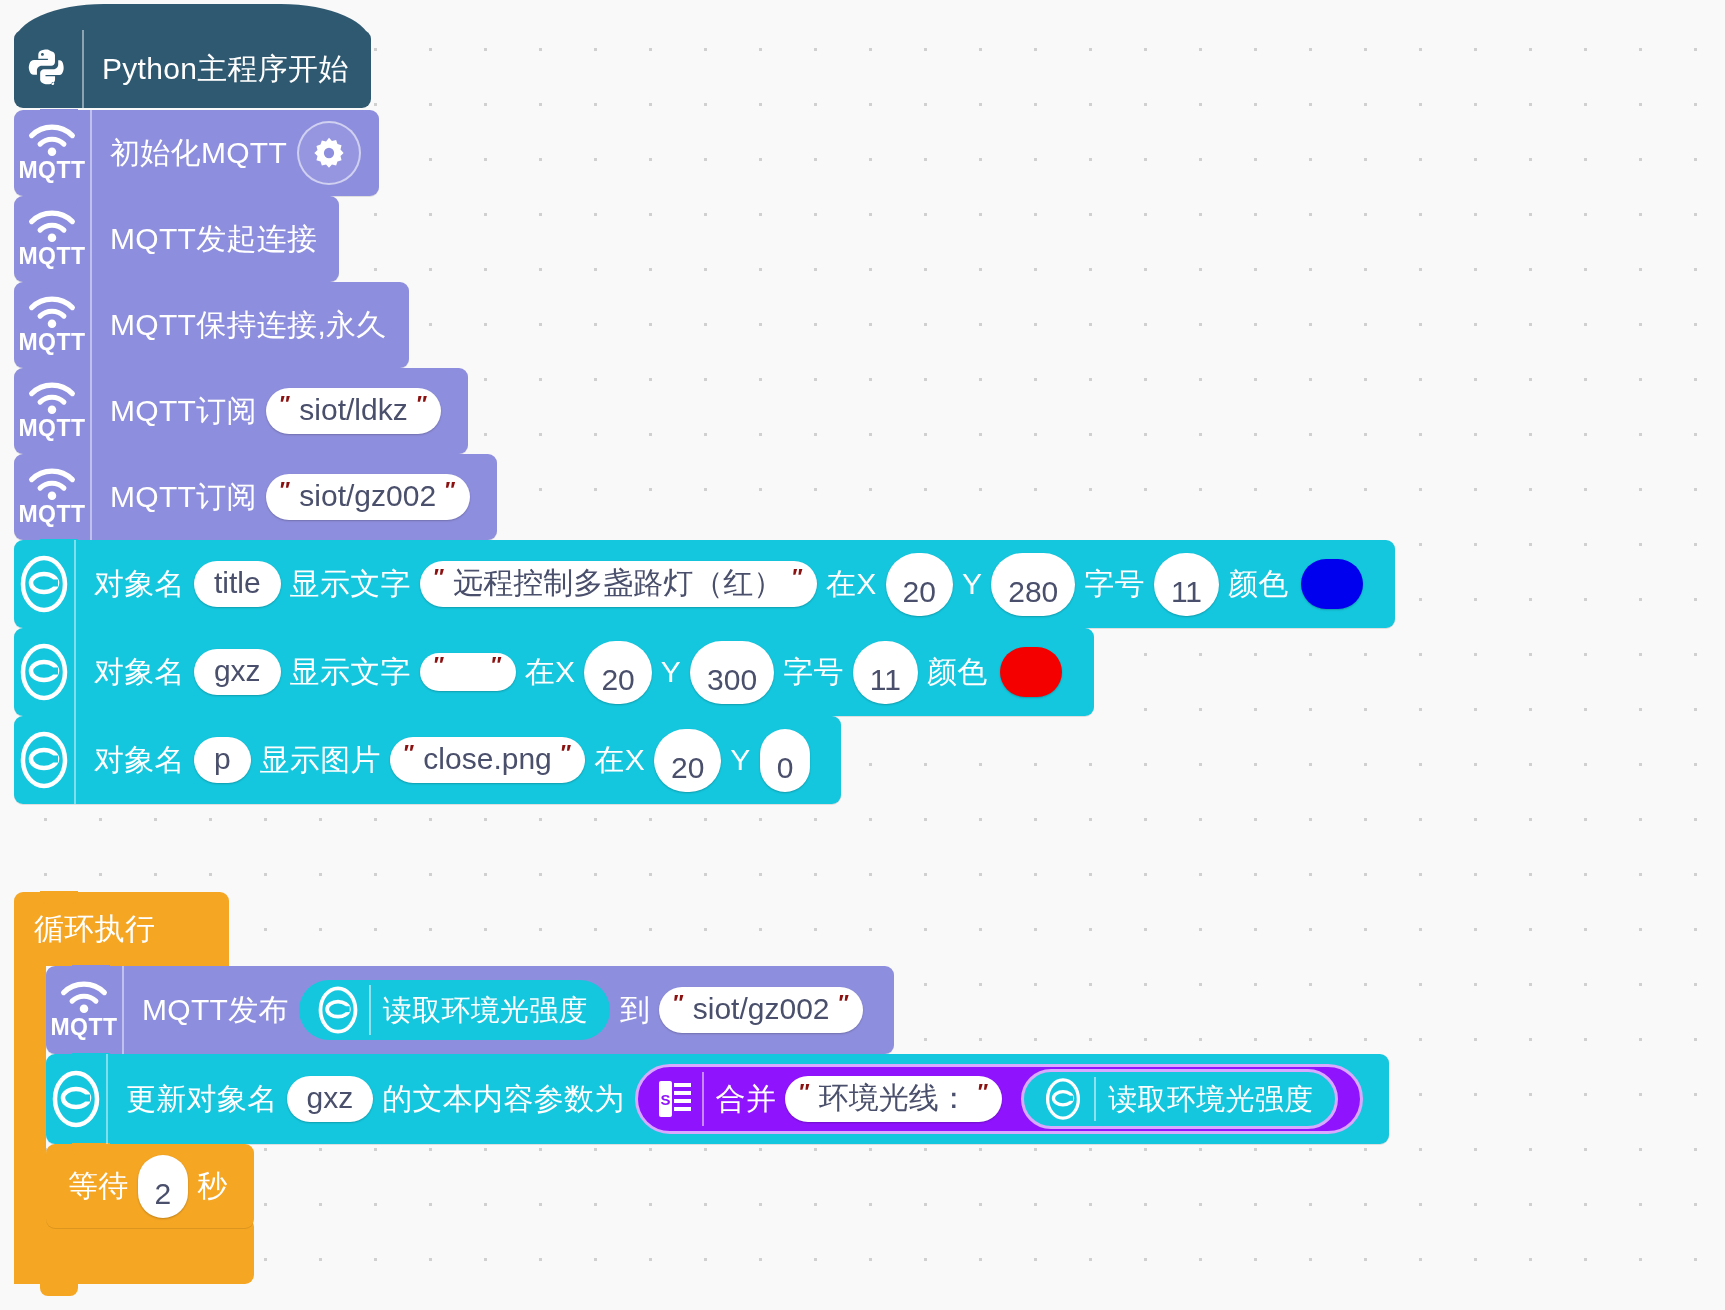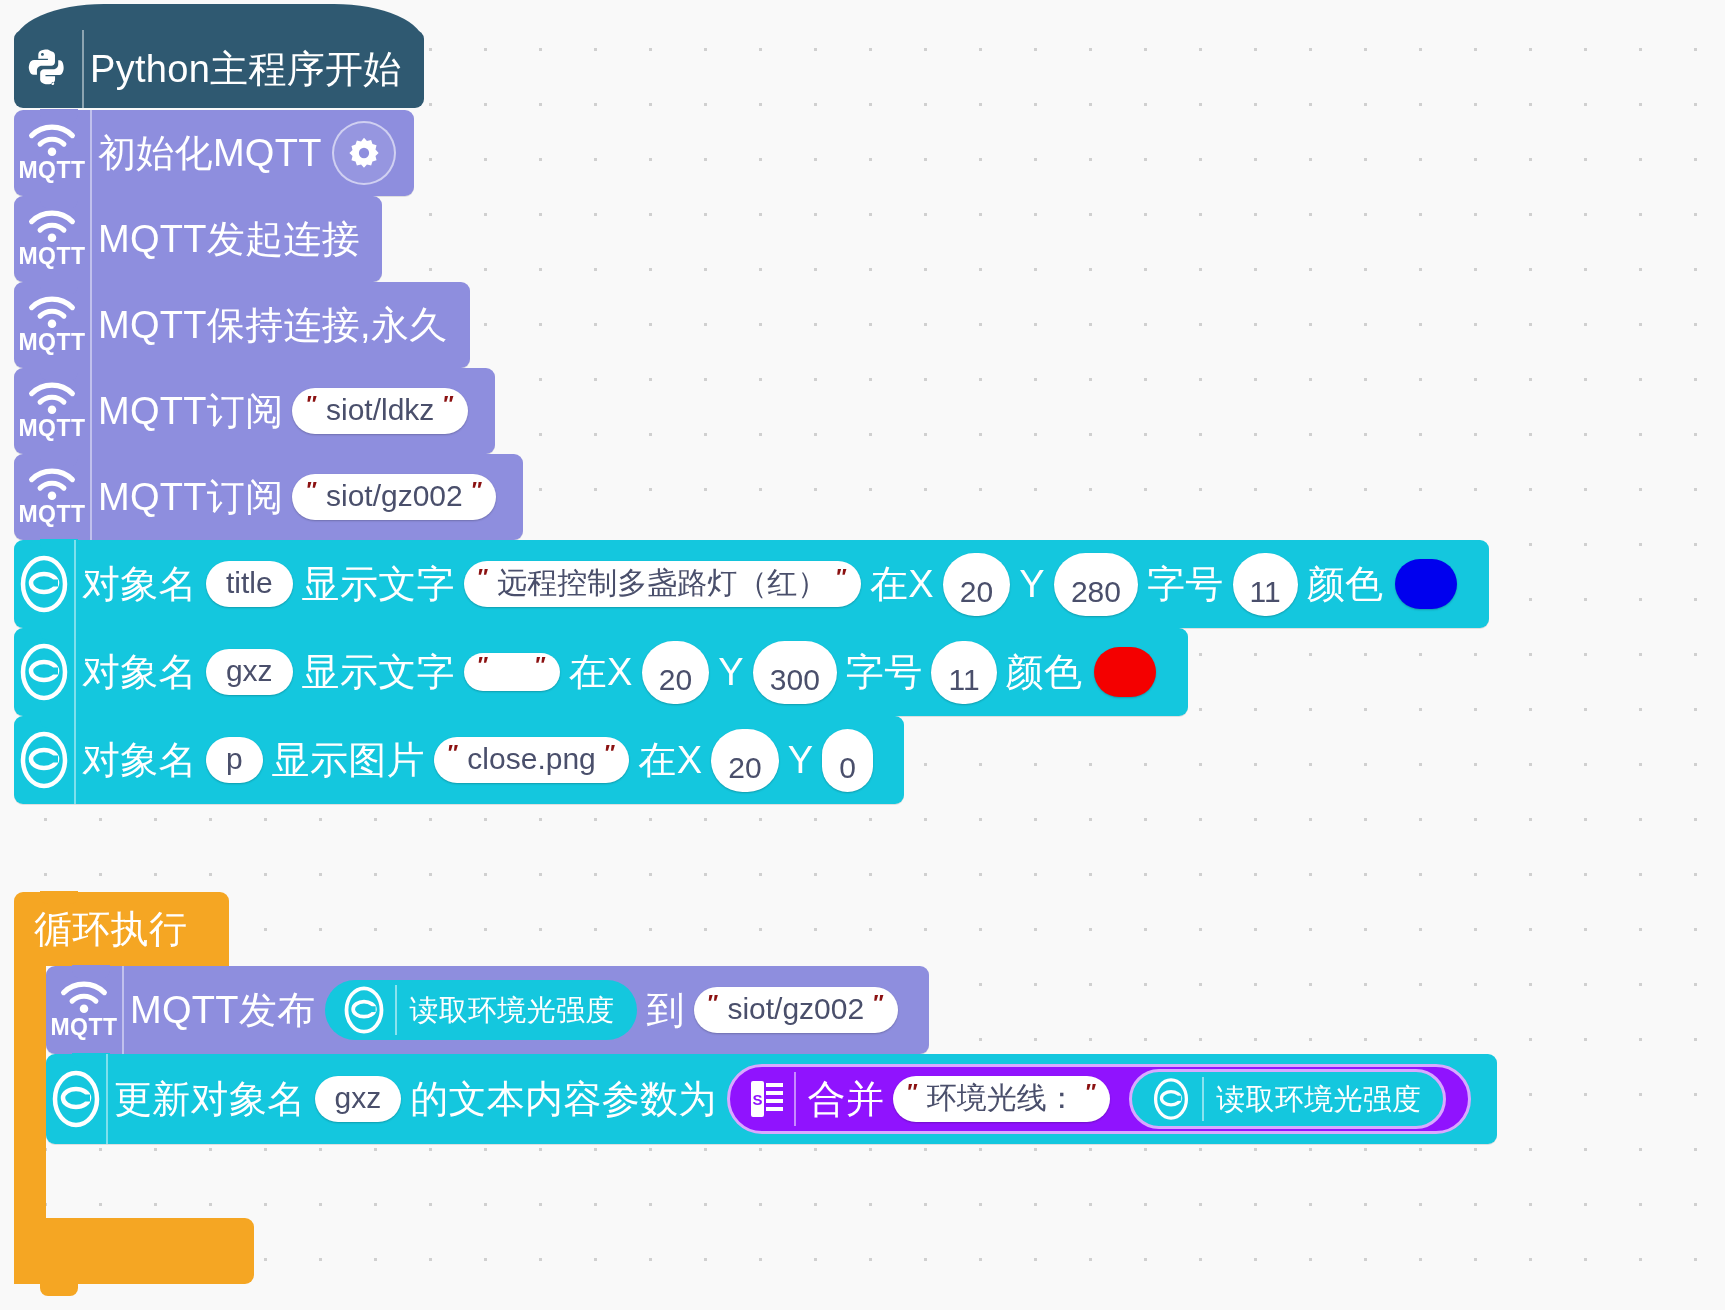--- a/index.html
+++ b/index.html
@@ -33,31 +33,31 @@
   .blk::before {
     content: "";
     position: absolute;
     left: 26px; top: -1px;
     width: 38px; height: 13px;
     background: inherit;
     border-radius: 0 0 8px 8px;
     z-index: 0;
   }
 
-  .lbl { font-size: 38px; line-height: 1; letter-spacing: .3px; position: relative; z-index: 2;}
+  .lbl { font-size: 30px; line-height: 1; letter-spacing: .3px; position: relative; z-index: 2;}
   .lbl.small { font-size: 29px; }
 
   
   .iconcol {
     position: relative; z-index: 2;
     display: flex; flex-direction: column;
     align-items: center; justify-content: center;
     width: 78px; align-self: stretch;
     border-right: 2px solid rgba(255,255,255,0.45);
-    margin-right: 6px;
+    margin-right: 18px;
   }
   .iconcol.thin { width: 62px; }
 
   
   .pill {
     position: relative; z-index: 2;
     background: #ffffff;
     color: #4a4f6b;
     border-radius: 999px;
     padding: 7px 20px 9px;
@@ -406,14 +406,19 @@
             <ellipse cx="27" cy="30" rx="21" ry="26" fill="none" stroke="#fff" stroke-width="4.5"></ellipse>
             <ellipse cx="27" cy="29" rx="13" ry="9" fill="none" stroke="#fff" stroke-width="4.5"></ellipse>
             <path d="M27 29 L41 29" stroke="#14c7de" stroke-width="7"></path>
           </svg>
         </span>
         <span class="lbl small">读取环境光强度</span>
       </span>
     </span>
   </div>
 
+  <div class="blk c-control" style="left:46px; top:1144px; height:84px; padding-left:22px; padding-right:26px;">
+    <span class="lbl">等待</span>
+    <span class="pill num">2</span>
+    <span class="lbl">秒</span>
+  </div>
 
 </div>
 
 </body></html>

